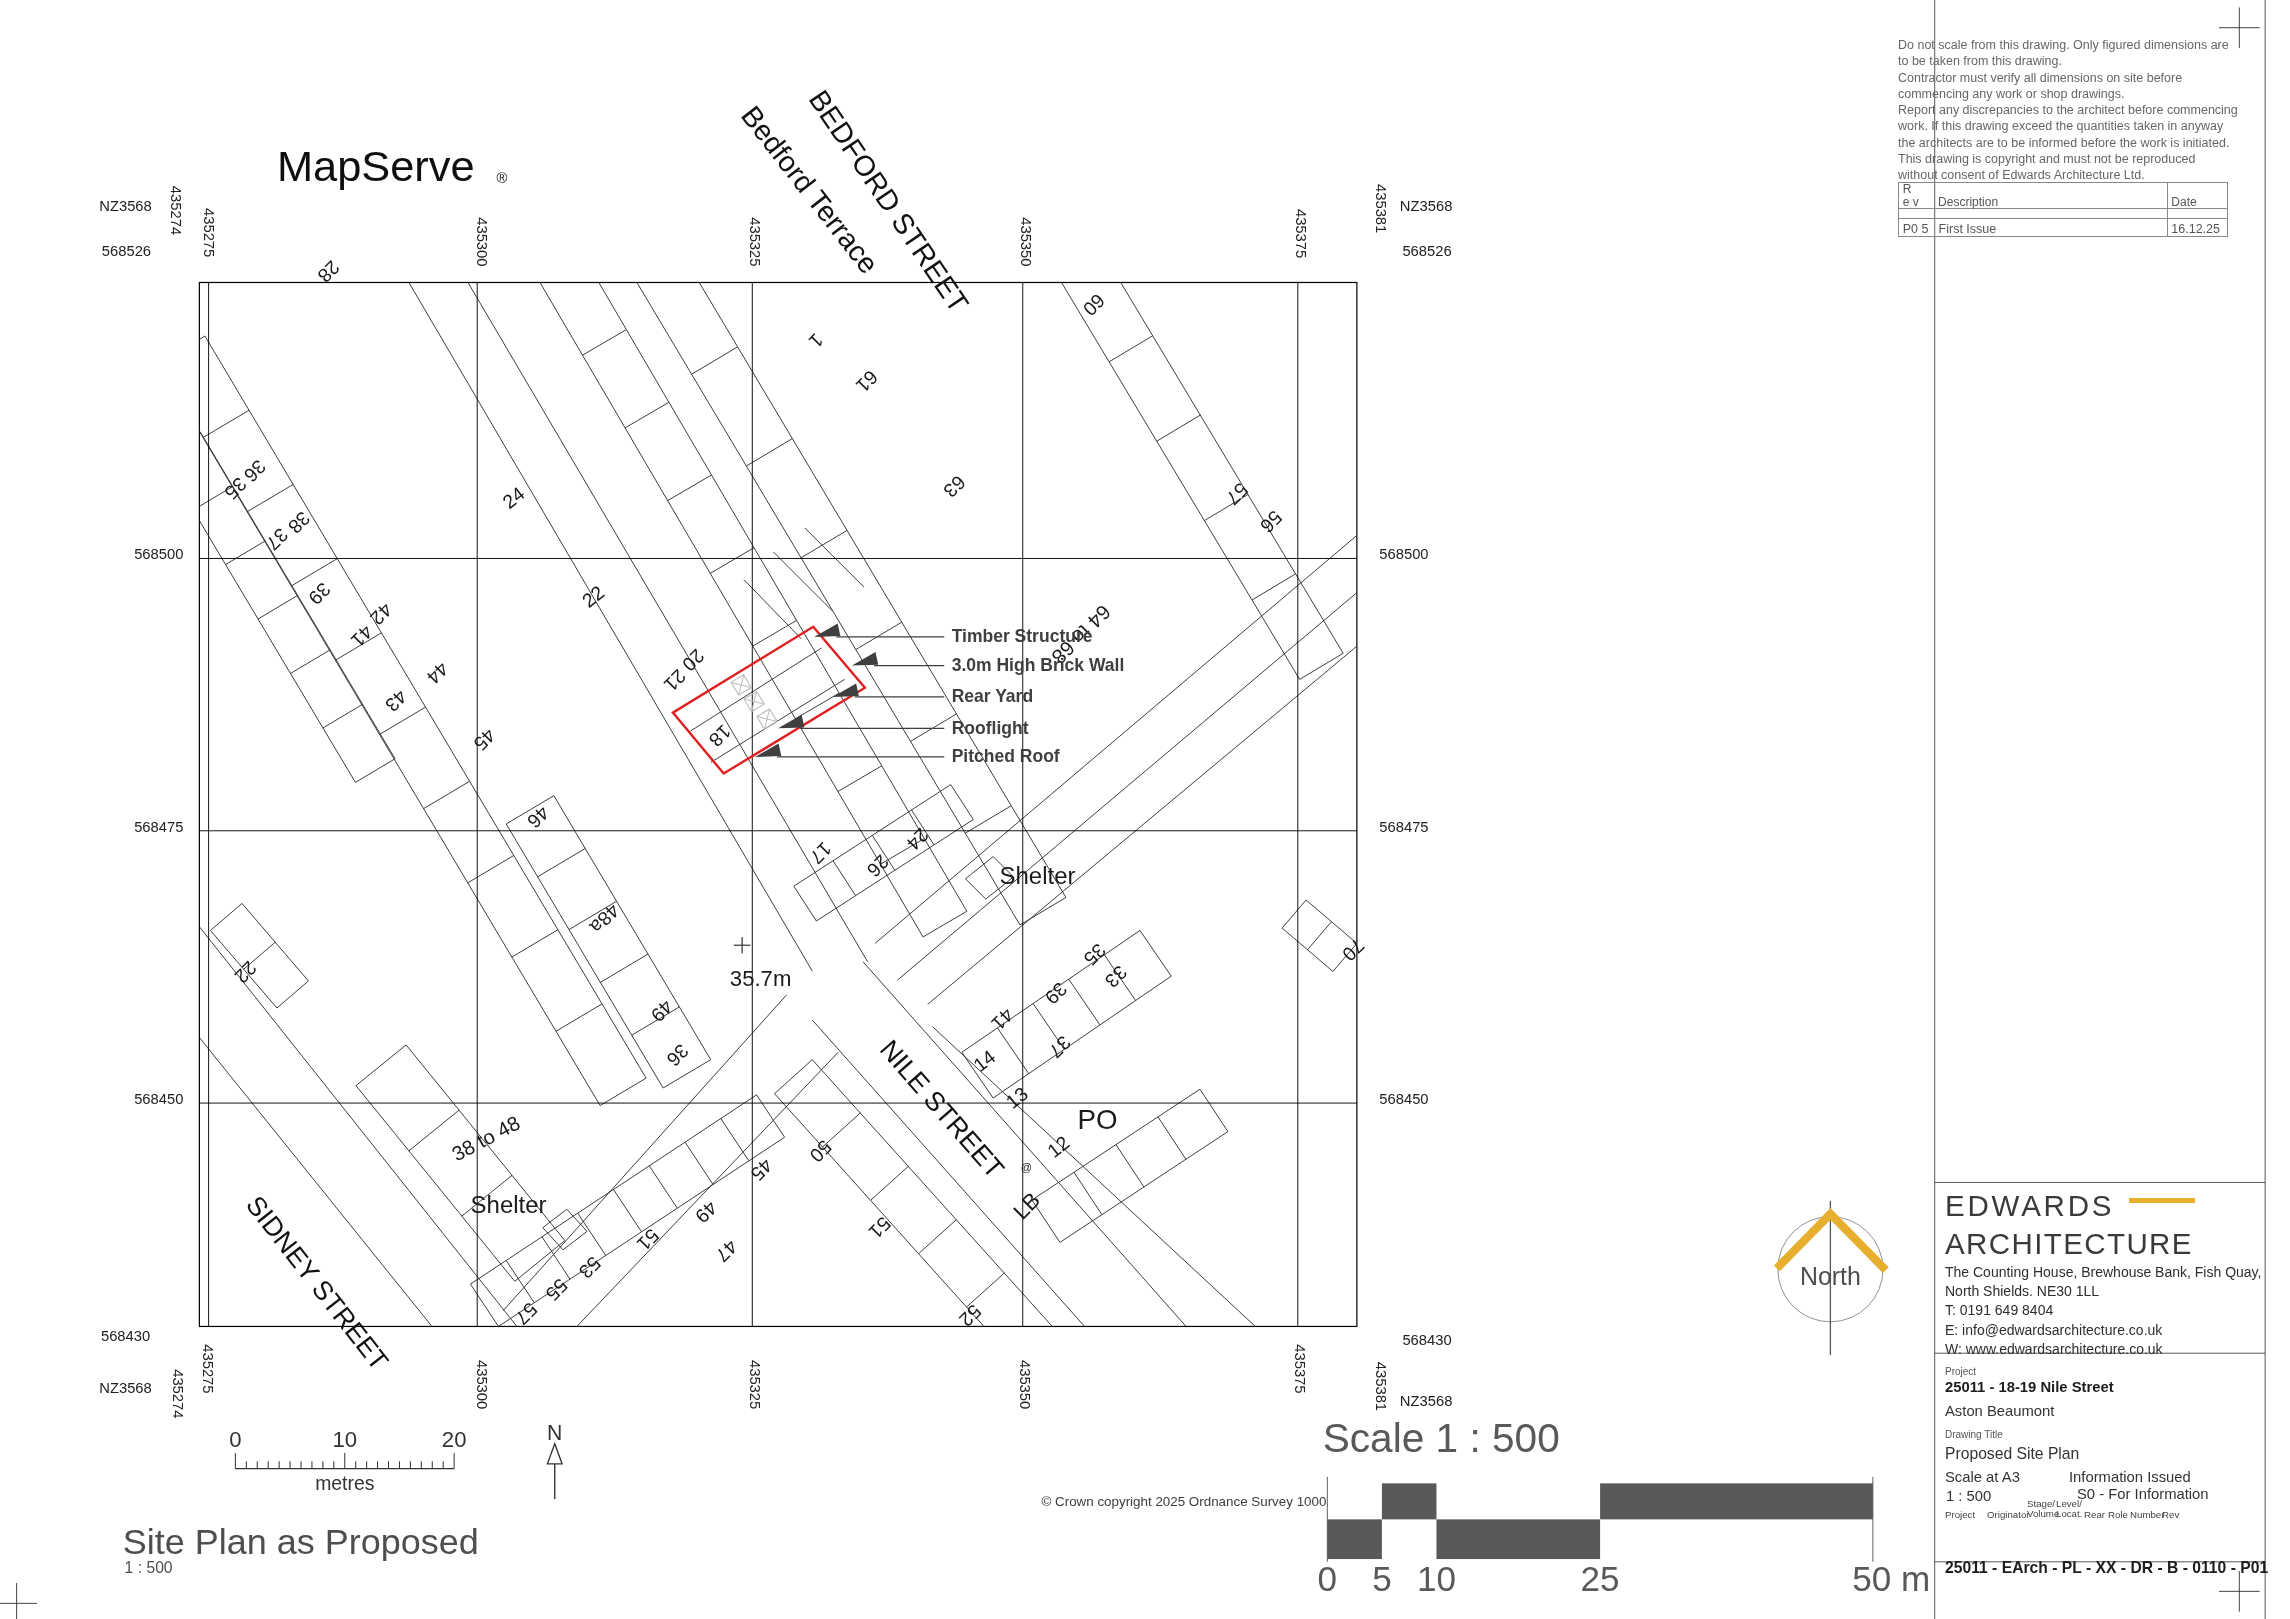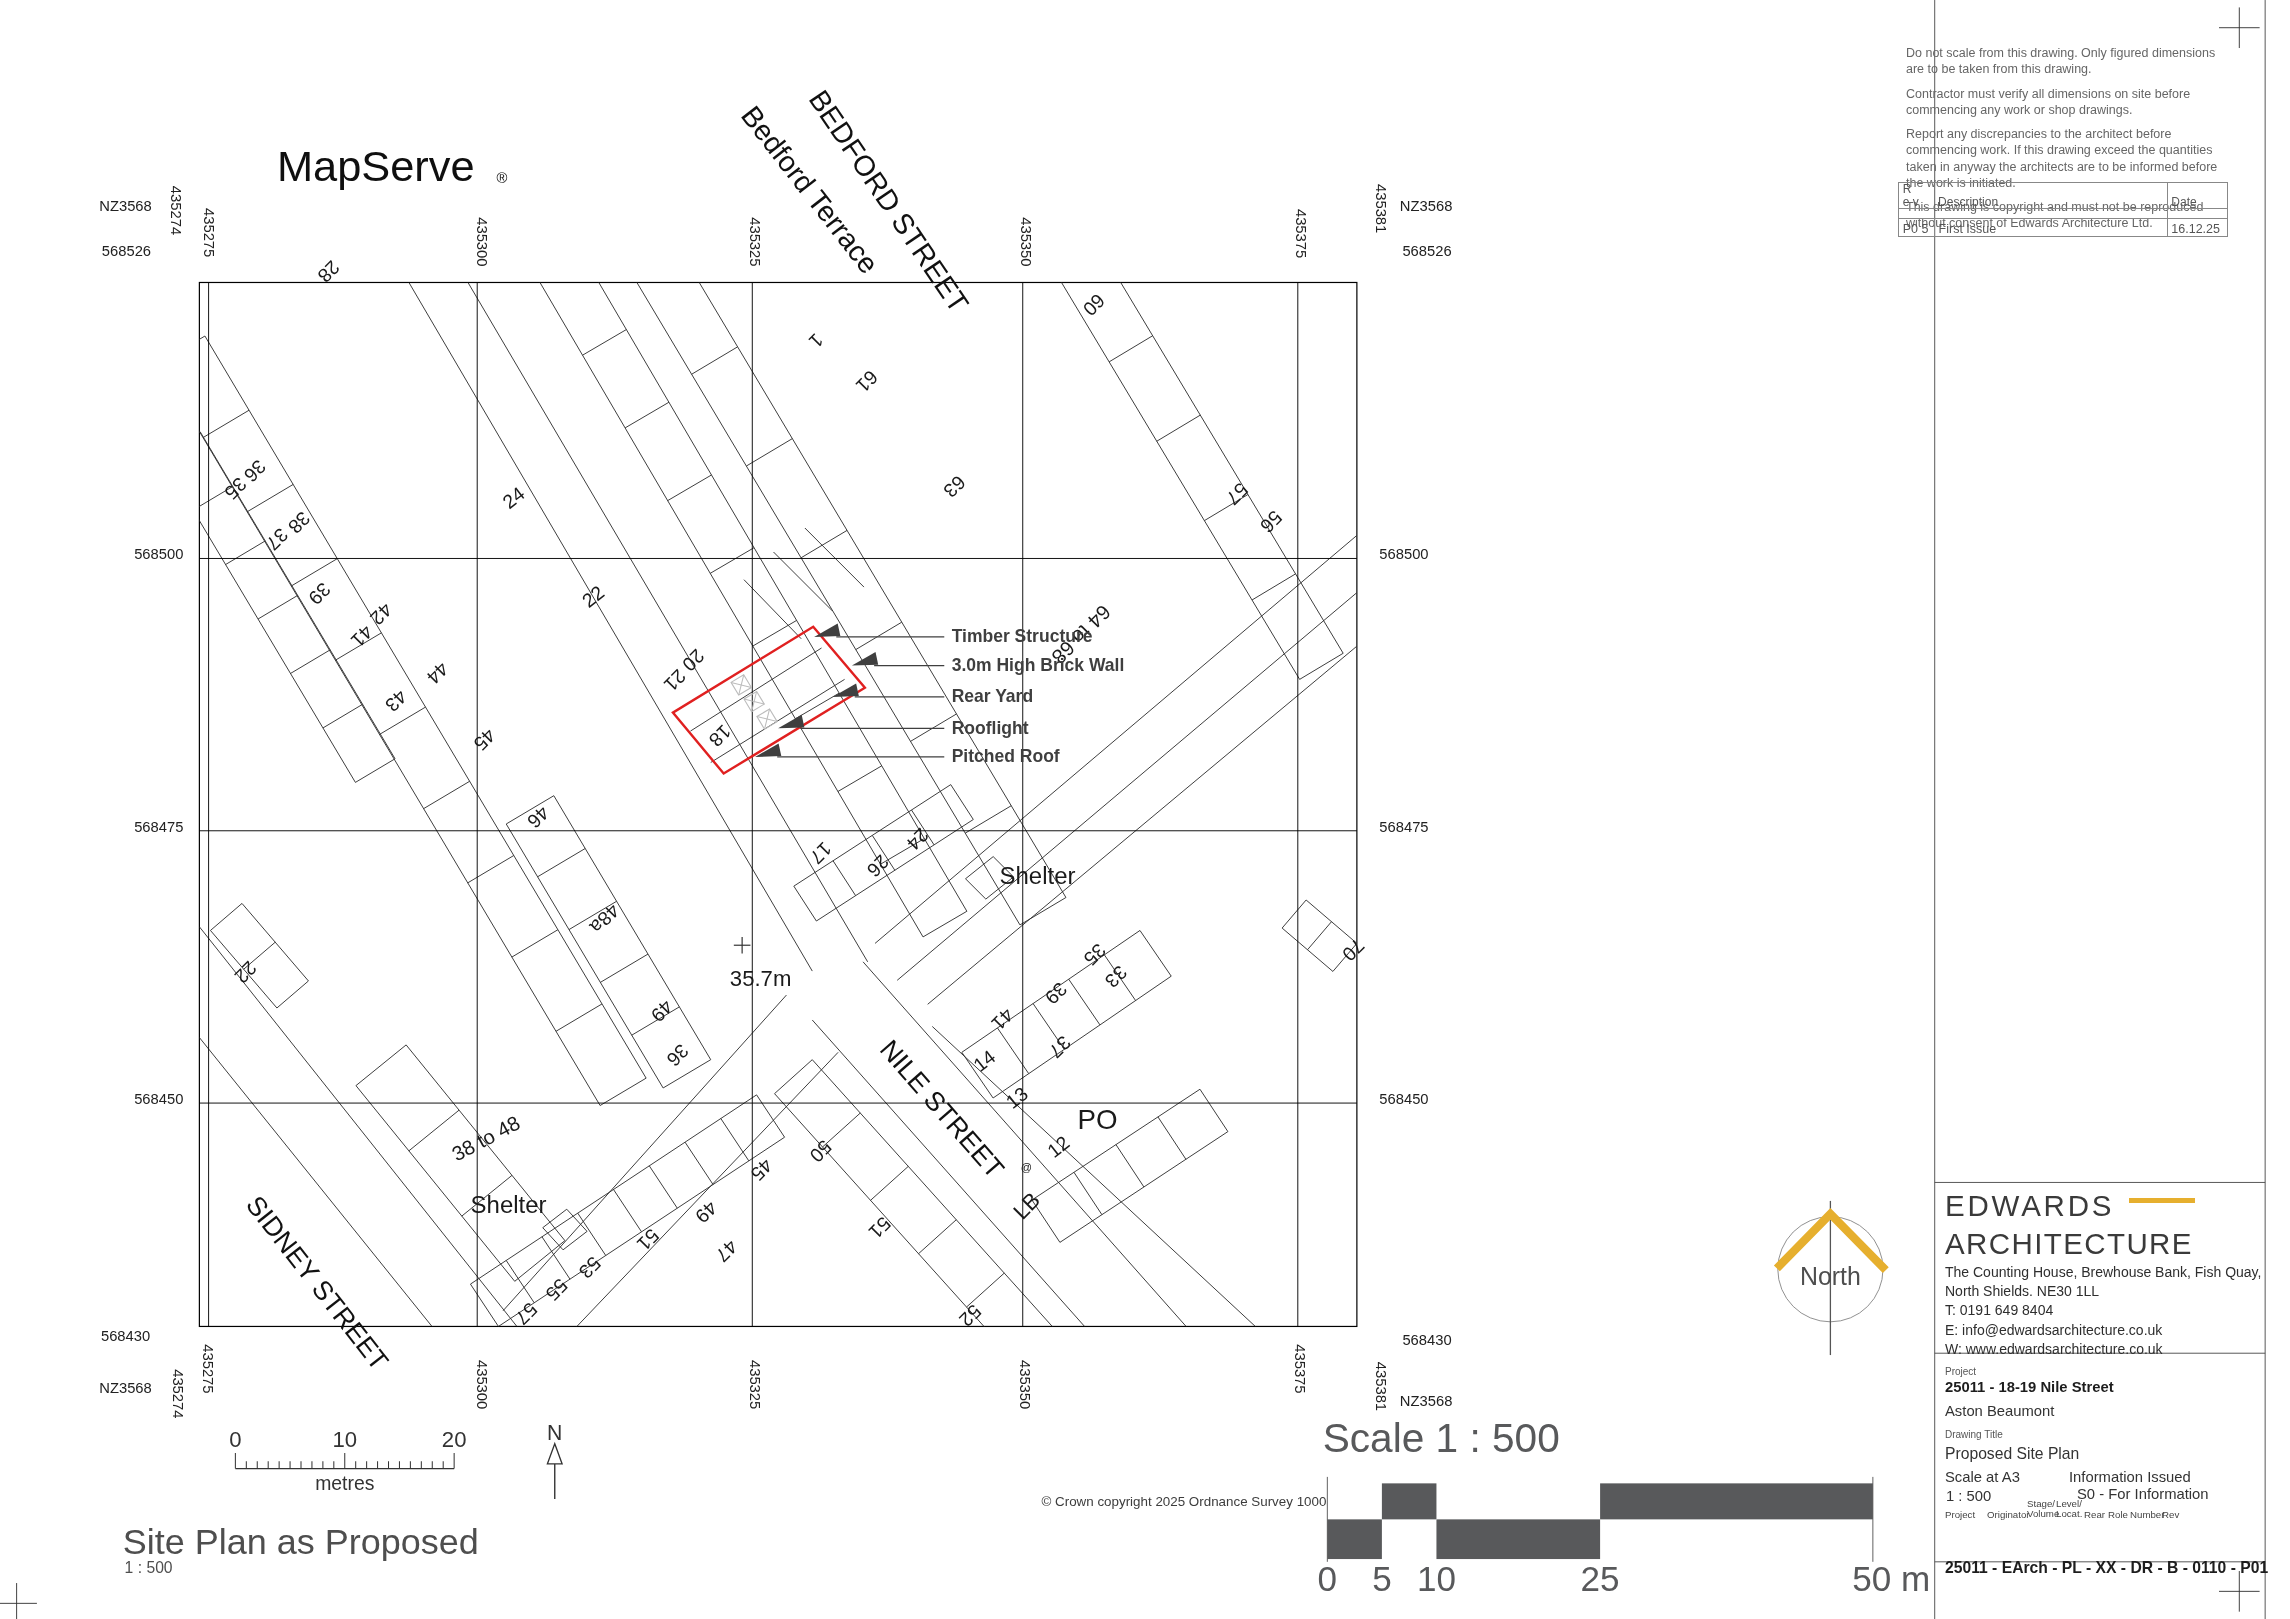--- a/index.html
+++ b/index.html
@@ -2,21 +2,21 @@
 <html style="font-size:14.8px"><head>
 <meta charset="utf-8">
 <style>
   html,body{margin:0;padding:0}
   body{position:relative;width:2291px;height:1620px;background:#ffffff;
        font-family:"Liberation Sans",sans-serif;overflow:hidden}
   #sheet{position:absolute;left:0;top:0}
   .abs{position:absolute}
   
   #notes{left:1898px;top:37px;width:340px}
-  #notes p{font-size:12.5px;line-height:1.3;color:#666;margin:8px}
+  #notes p{font-size:12.5px;line-height:1.3;color:#666;margin:0}
   
   #revtable{left:1898px;top:182px;width:330px;border-collapse:collapse;color:#555}
   #revtable td{border:0.9px solid #888;padding:0 3.7px;vertical-align:bottom}
   #revtable td.noR{border-right:none}
   #revtable td.noL{border-left:none}
   #revtable .hdr{font-size:12px;line-height:1.05;white-space:pre-line}
   #revtable .spacer td{height:9.2px}
   #revtable .data td{font-size:12.5px;height:16.6px}
   
   #firm{left:1945px;top:1189px;width:323px;color:#3a3a3a}

